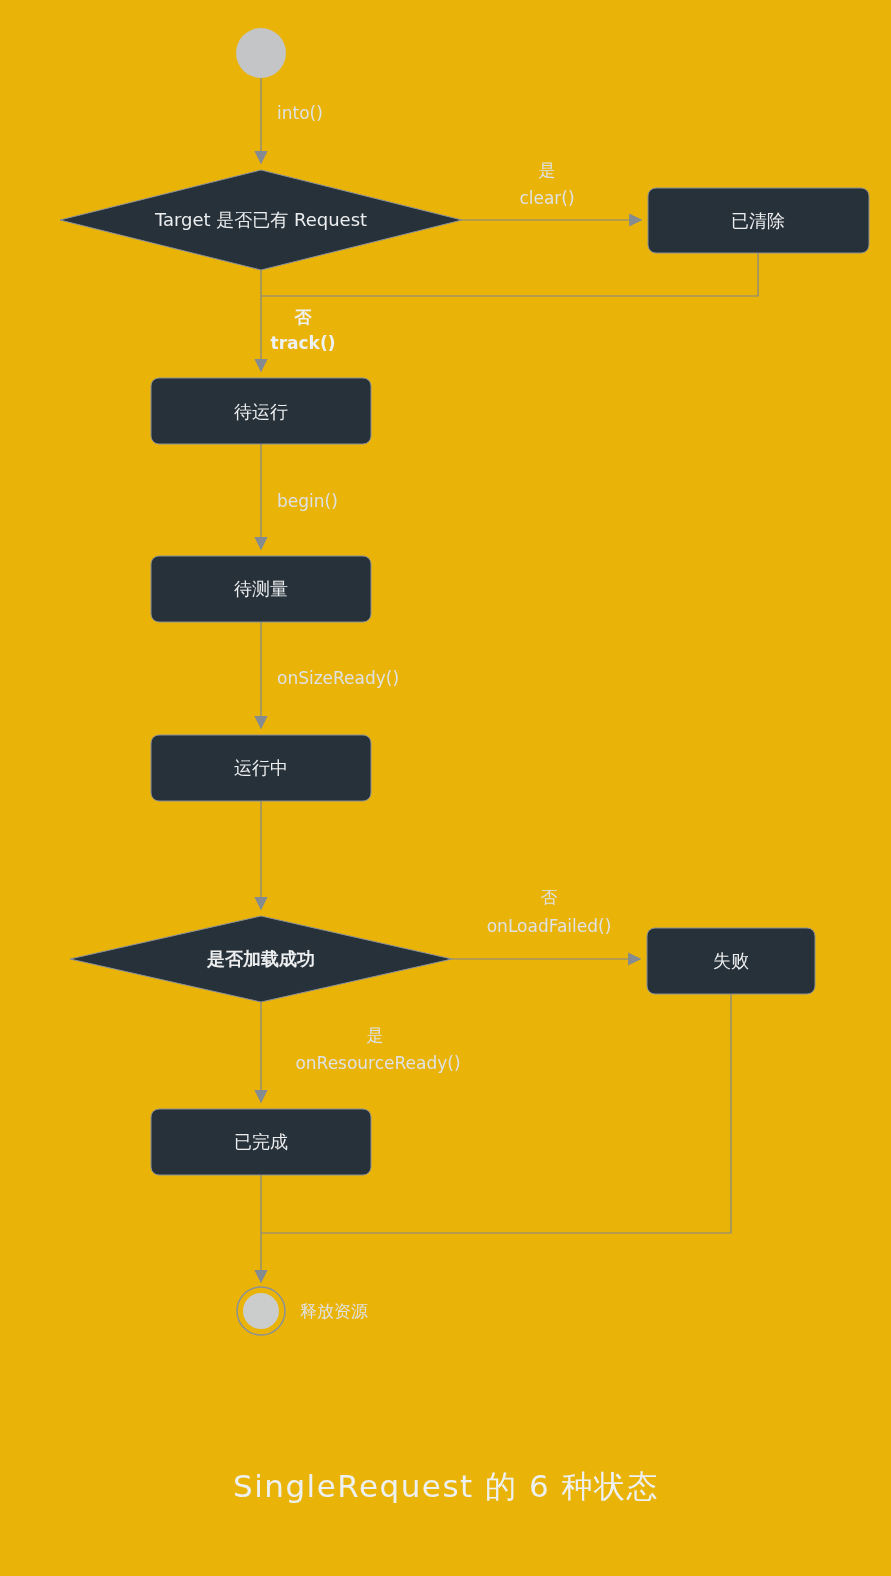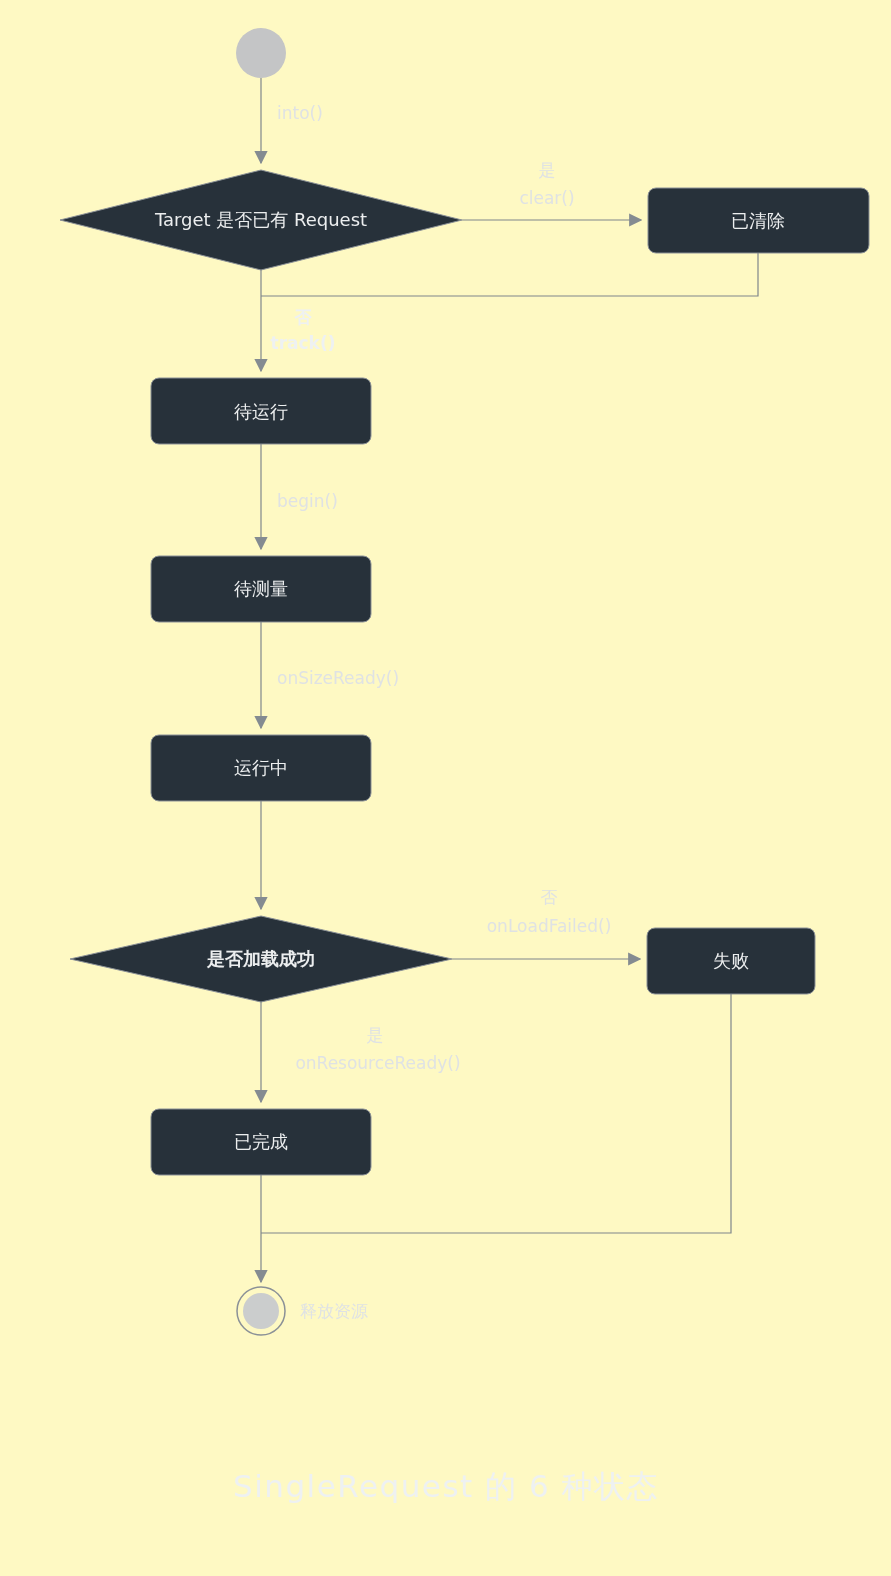--- a/index.html
+++ b/index.html
@@ -5,21 +5,21 @@
   html, body {
     margin: 0;
     padding: 0;
     background: #222b34;
     font-family: "DejaVu Sans", "Liberation Sans", sans-serif;
   }
   .canvas {
     position: relative;
     width: 891px;
     height: 1576px;
-    background: #fef9c3;
+    background: #eab308;
     overflow: hidden;
   }
   svg text {
     fill: #e3e6e8;
     font-family: "DejaVu Sans", "Liberation Sans", sans-serif;
   }
   .node-shape {
     fill: #27313a;
     stroke: #8b9197;
     stroke-width: 1;

